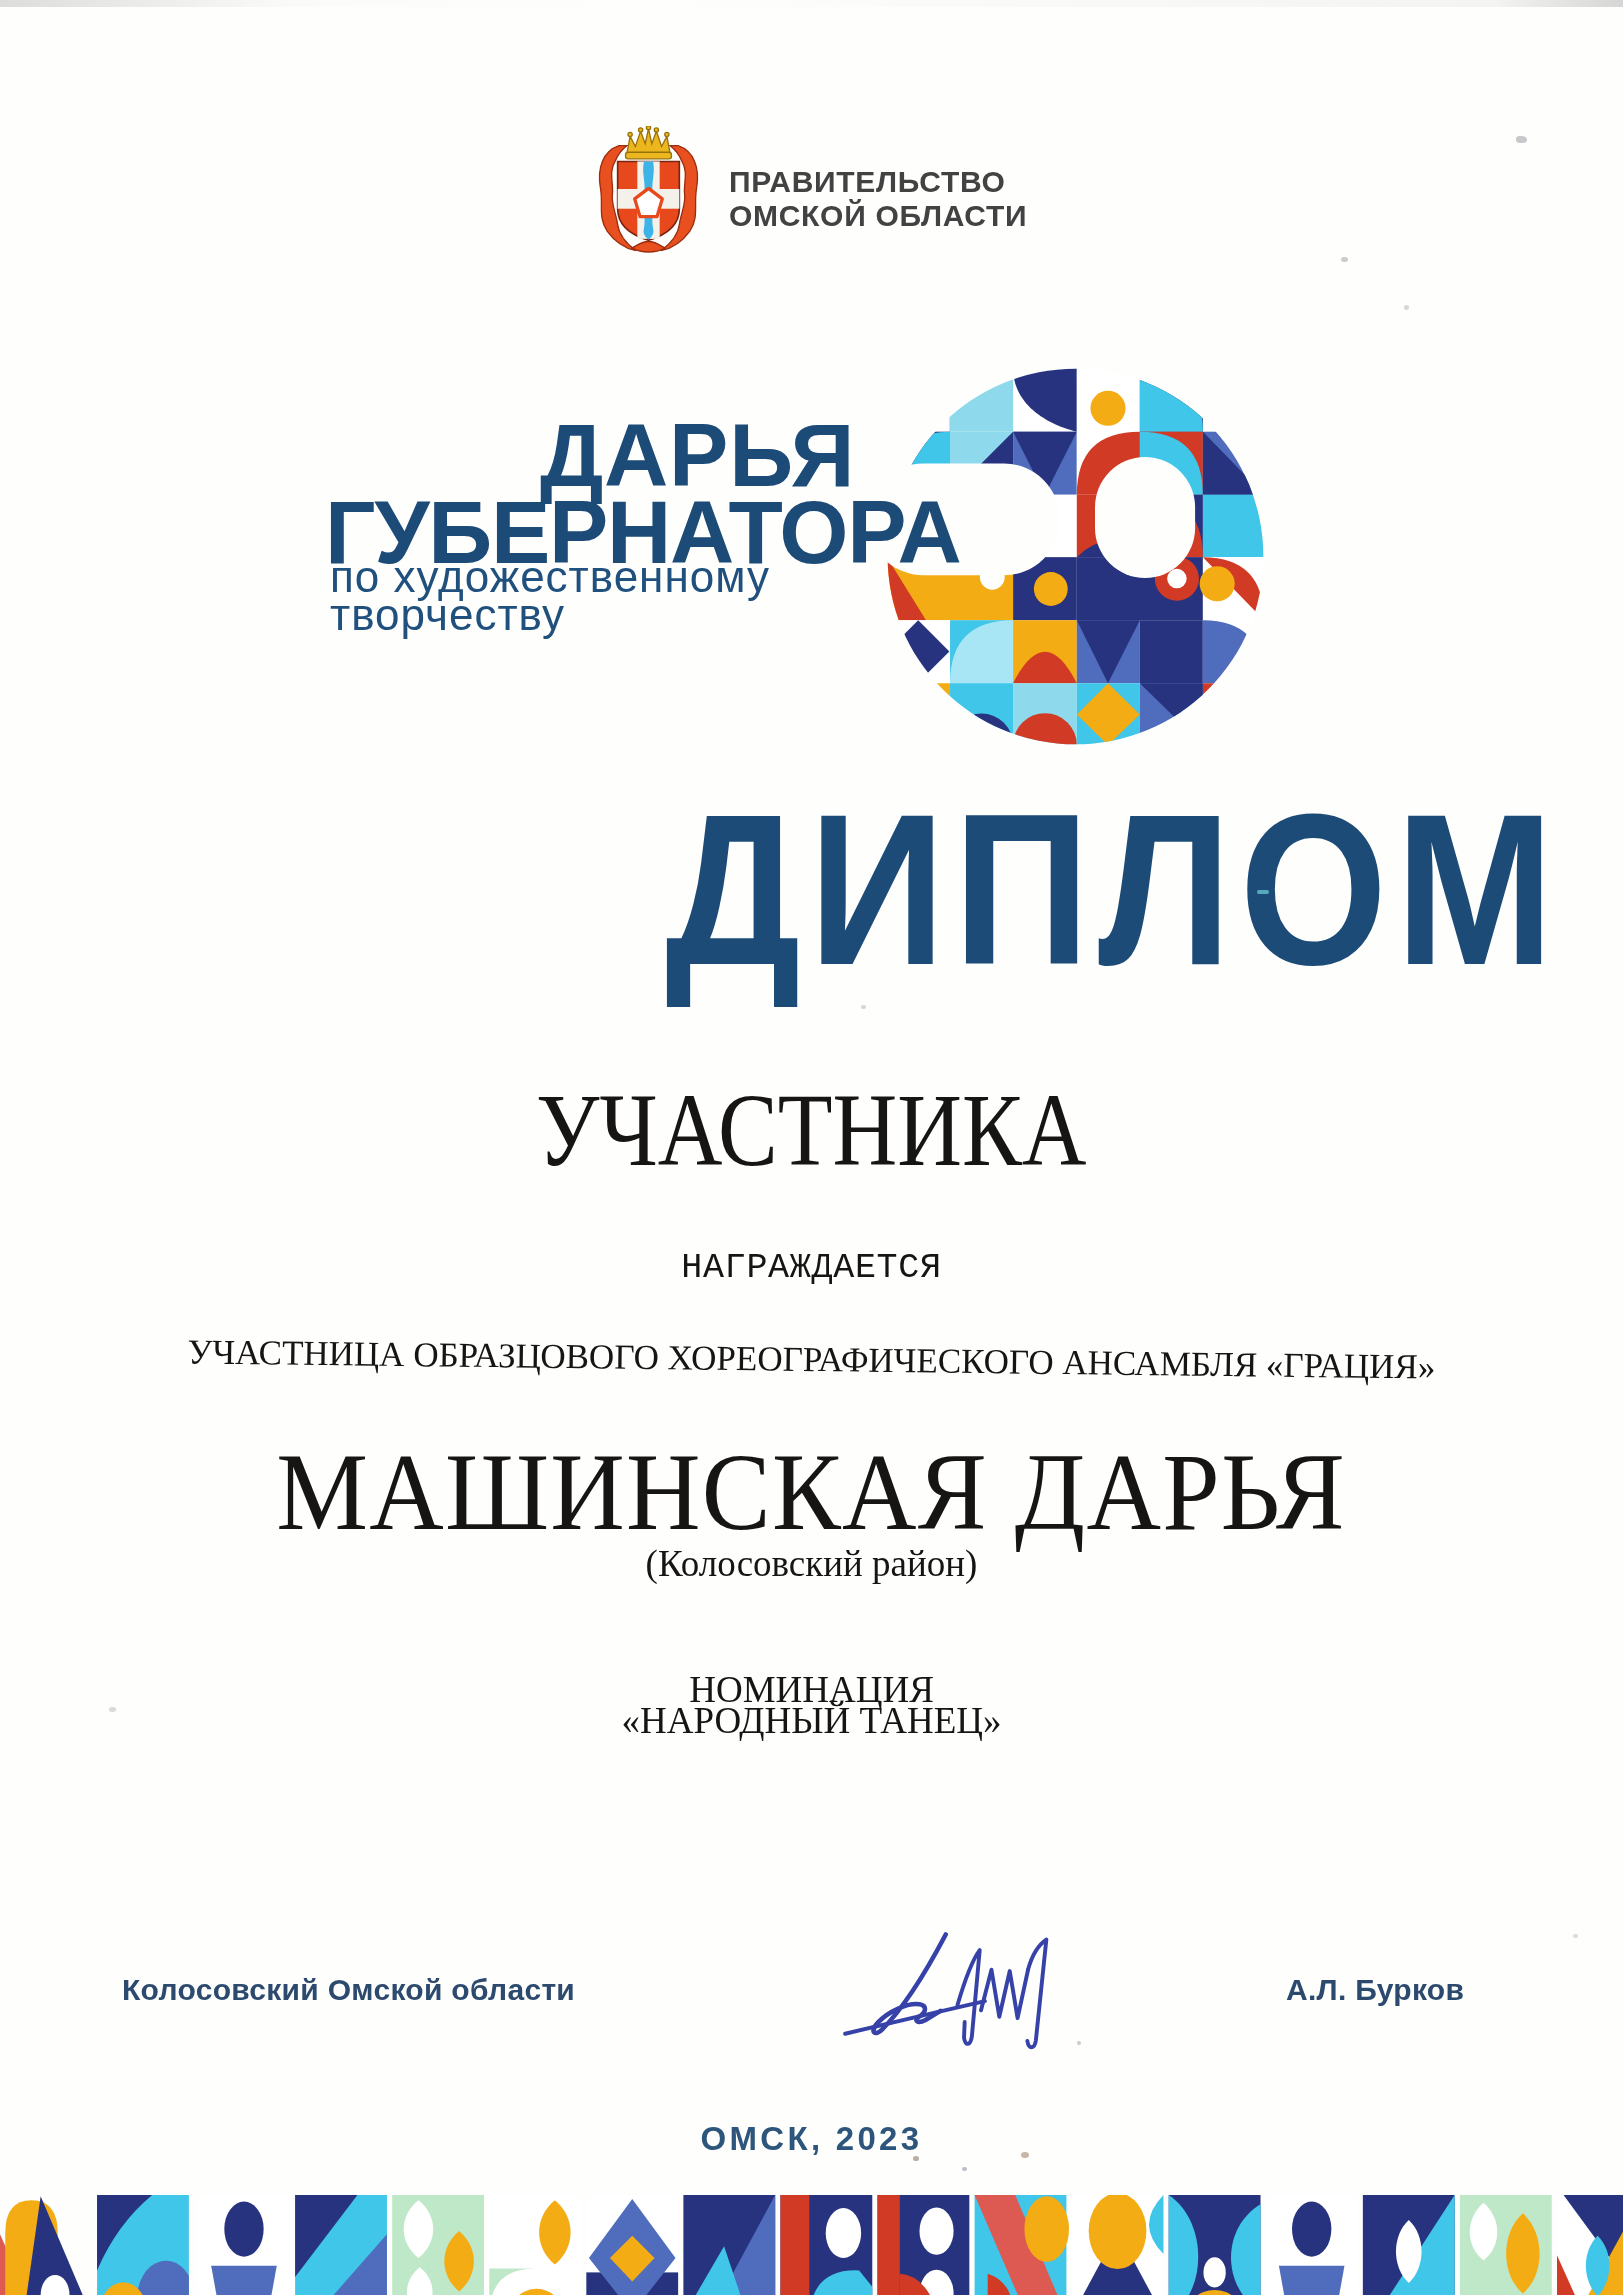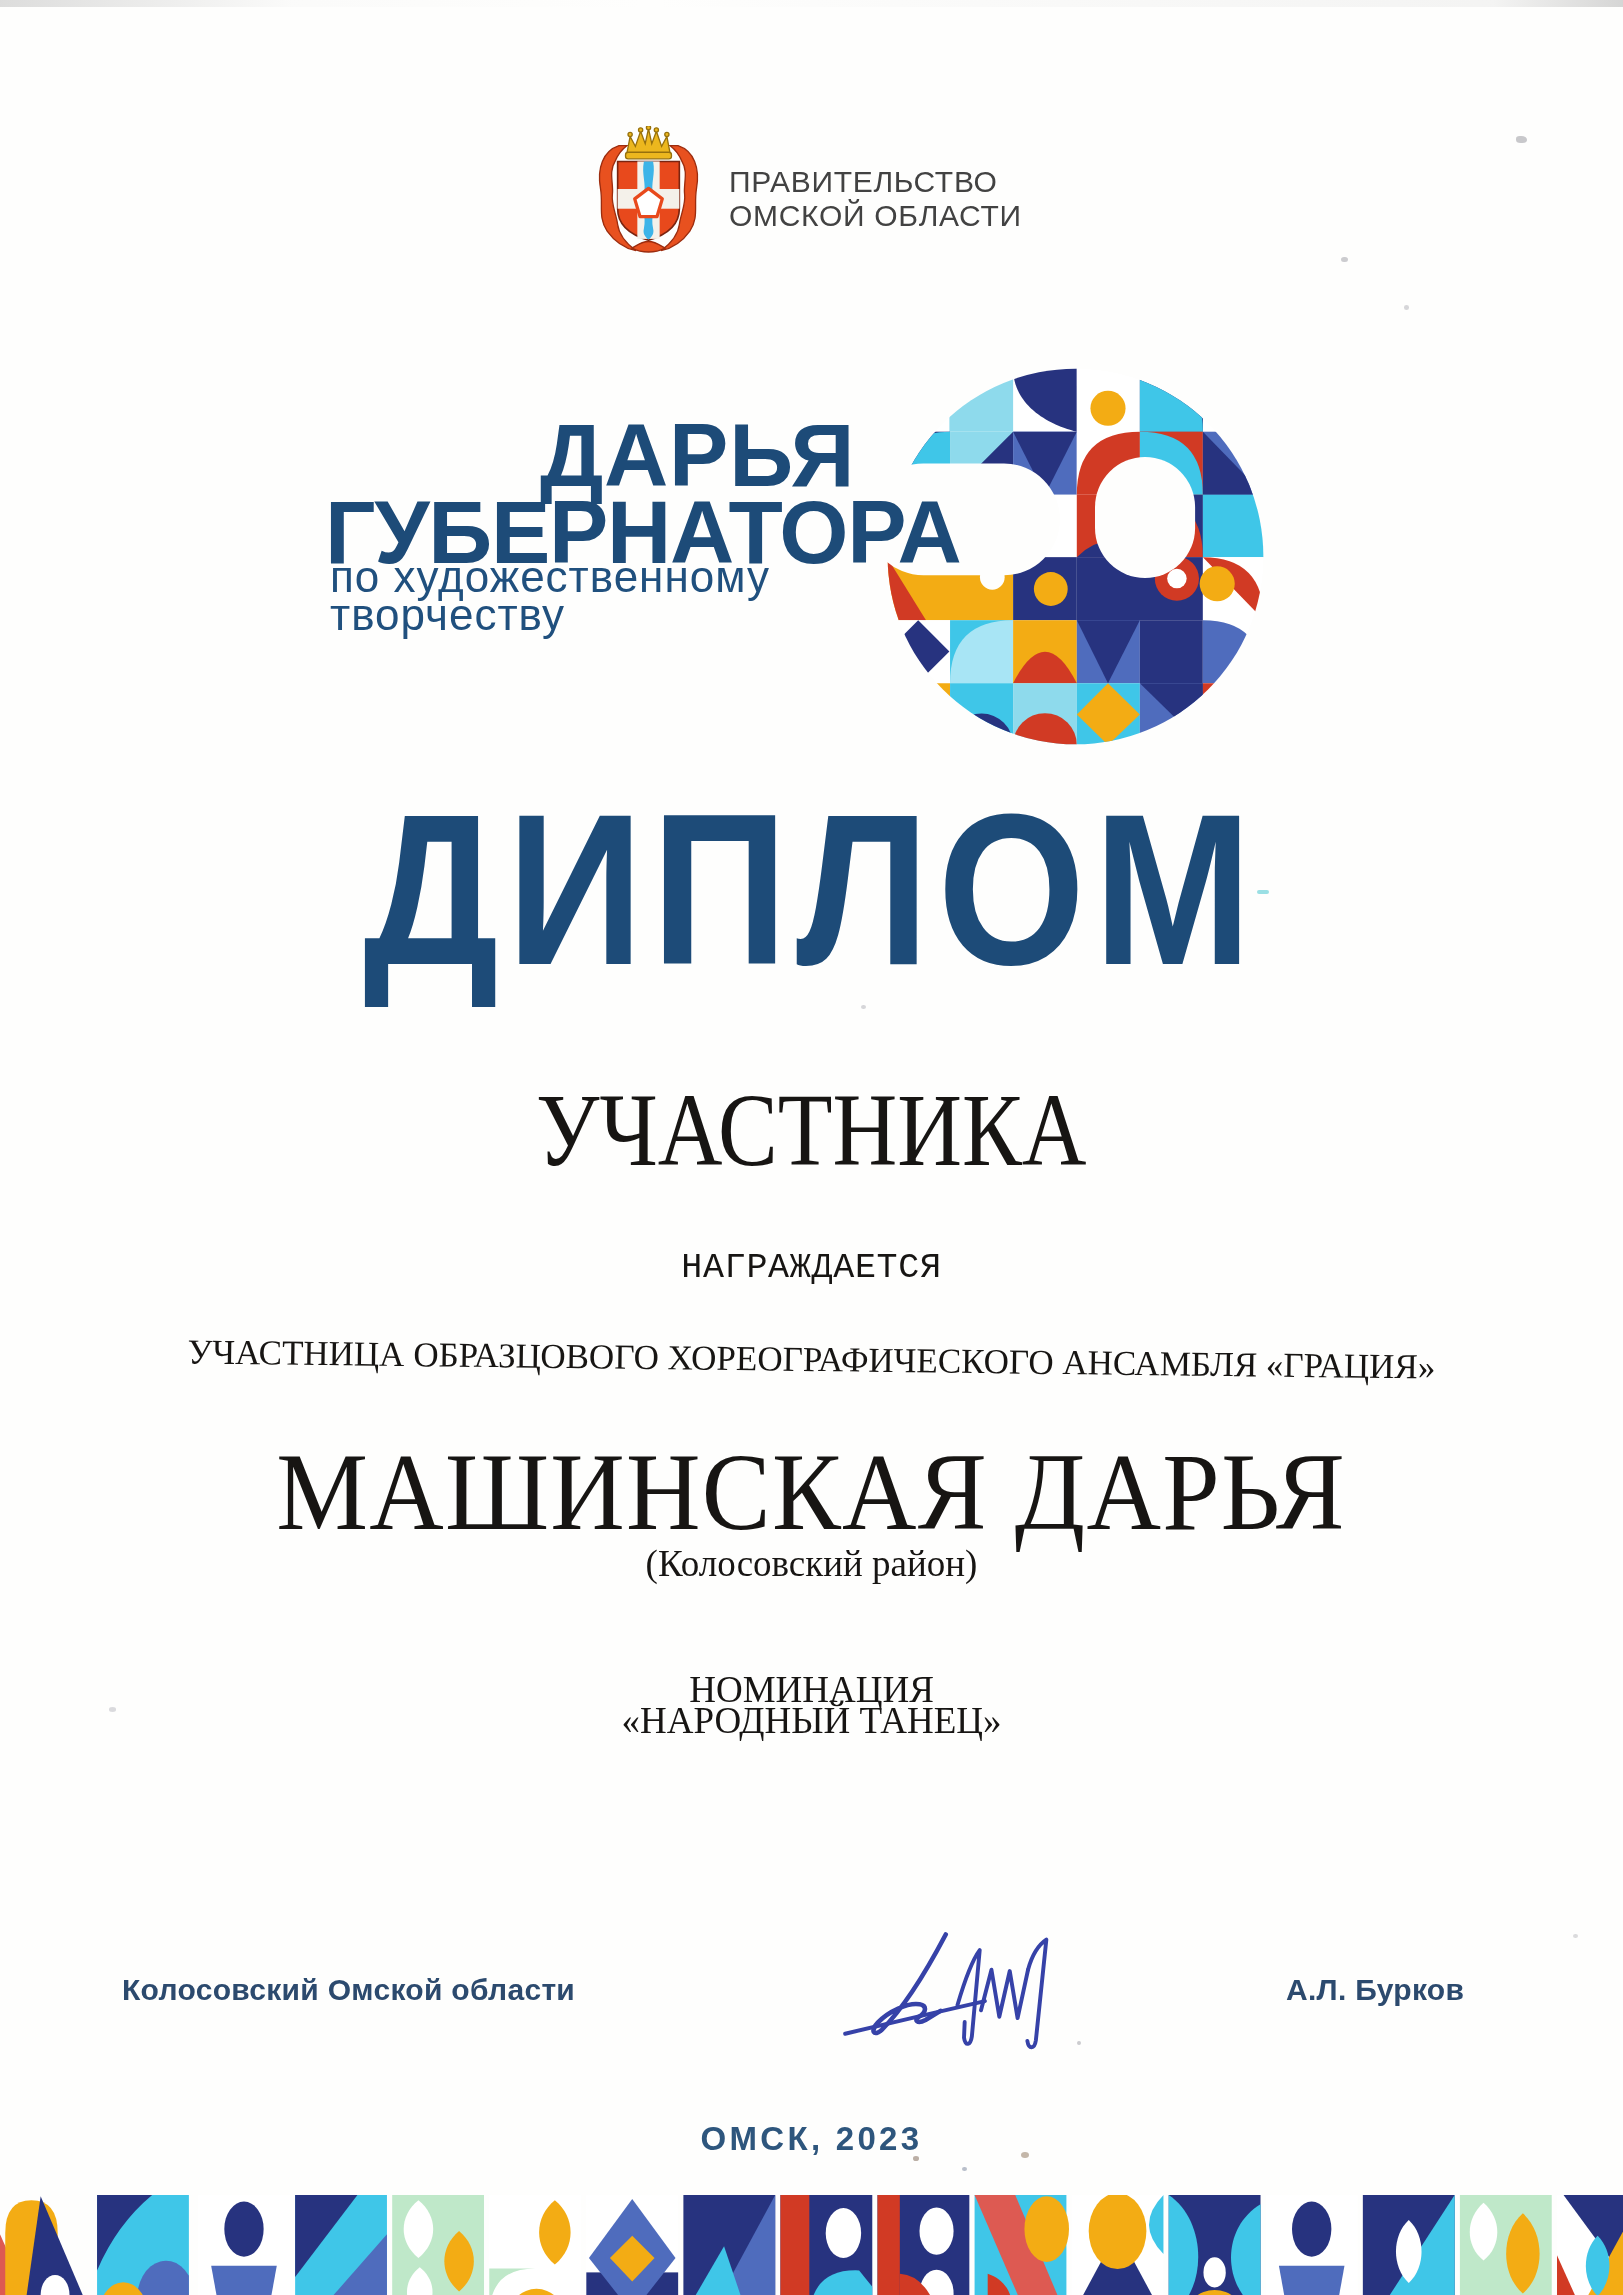--- a/index.html
+++ b/index.html
@@ -12,37 +12,37 @@
   .page::before{
     content:"";position:absolute;left:0;top:0;width:100%;height:6.5px;
     background:linear-gradient(90deg,rgba(120,120,120,.25),rgba(200,200,200,.06) 18%,rgba(200,200,200,0) 40%,rgba(170,170,170,.12) 92%,rgba(120,120,120,.3));
     pointer-events:none;
   }
 
   
   .crest{position:absolute;left:592px;top:126px;width:113px;height:128px;}
   .org-name{
     position:absolute;left:729px;top:165px;
-    font-size:30px;line-height:34px;letter-spacing:0.7px;color:#424242;font-weight:400;
+    font-size:30px;line-height:34px;letter-spacing:0.7px;color:#424242;font-weight:700;
   }
 
   
   .mosaic-circle{position:absolute;left:887px;top:368px;width:377px;height:377px;}
   .logo-title{position:absolute;font-weight:700;color:#1d4b78;font-size:89px;line-height:65px;white-space:nowrap;}
   .logo-title.l1{left:540px;top:423px;letter-spacing:0.7px;}
   .logo-title.l2{left:325px;top:500px;letter-spacing:-1.3px;}
   .logo-sub{position:absolute;left:330px;color:#20507e;font-size:44px;line-height:38px;font-weight:400;letter-spacing:1px;white-space:nowrap;}
   .logo-sub.l1{top:558px;}
   .logo-sub.l2{top:596px;}
 
   
   .center{position:absolute;left:0;right:0;text-align:center;white-space:nowrap;}
   .diploma-title{
     top:812px;font-weight:700;color:#1d4b78;
-    font-size:216px;line-height:155px;letter-spacing:9.2px;margin:0;
+    font-size:216px;line-height:155px;letter-spacing:9.2px;margin:0;text-align:right;
   }
   .diploma-title>span{display:inline-block;transform:scaleX(.88);}
   .serif{font-family:"Liberation Serif","DejaVu Serif",serif;color:#171513;}
   .diploma-subtitle{top:1094px;font-size:103px;line-height:72px;font-weight:400;margin:0;}
   .diploma-subtitle>span{display:inline-block;transform:scaleX(.87);}
   .awarded{top:1248px;font-size:35px;letter-spacing:0.7px;font-family:Liberation Mono, monospace;}
   .recipient-desc{top:1340px;font-size:35px;transform:rotate(.7deg);}
   .recipient-name{top:1452px;font-size:111px;line-height:80px;letter-spacing:1.3px;}
   .recipient-name>span{display:inline-block;transform:scaleX(.93);}
   .recipient-region{top:1542px;font-size:37px;}

